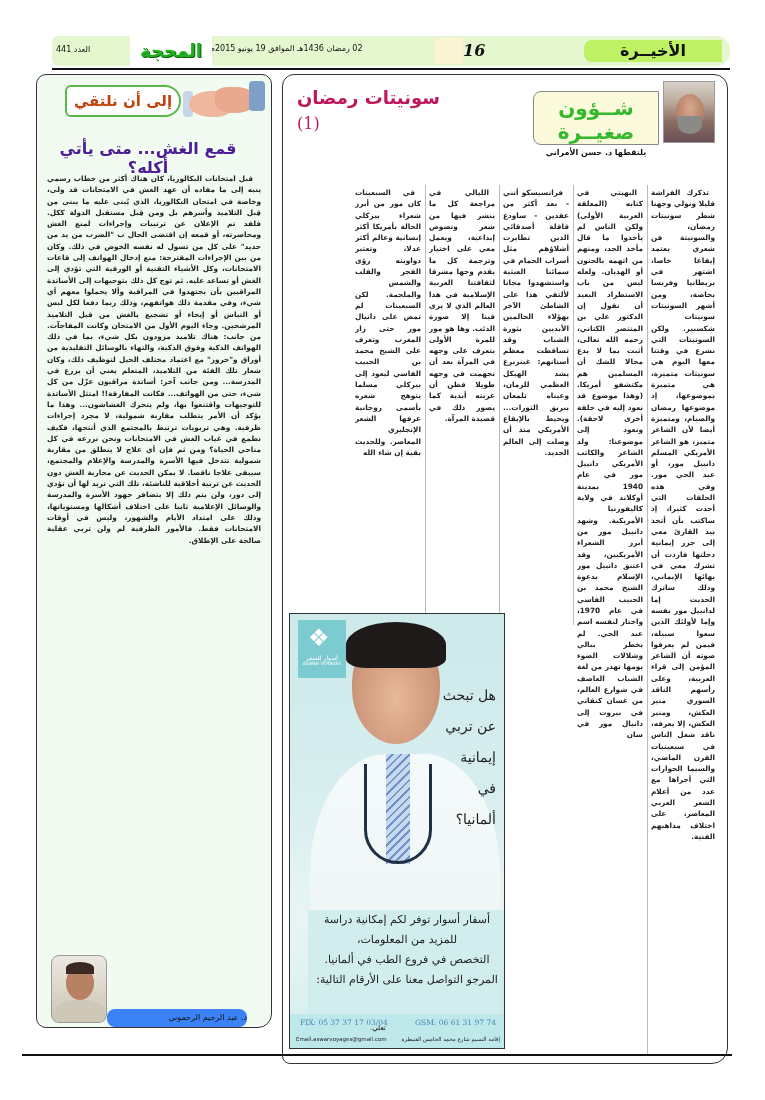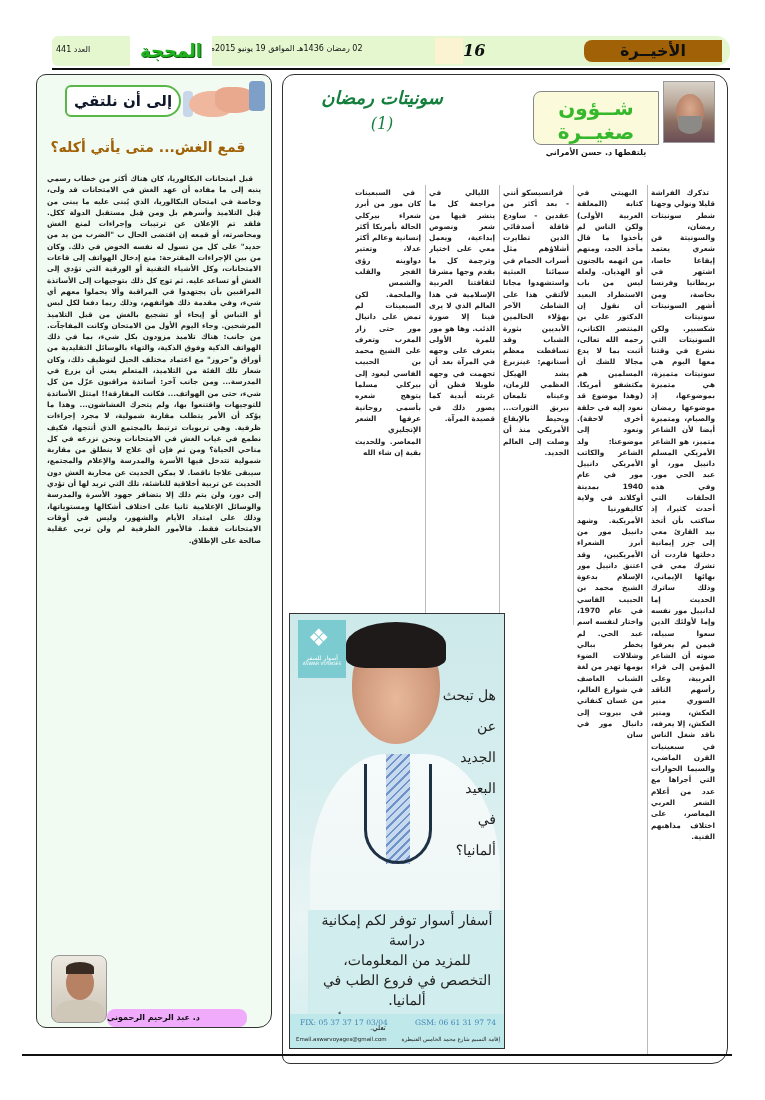--- a/index.html
+++ b/index.html
@@ -6,21 +6,21 @@
   html, body { width: 765px; height: 1100px; background: #ffffff; overflow: hidden; }
   body { position: relative; font-family: "DejaVu Sans", sans-serif; color: #111; }
 
   
   .header {
     position: absolute; left: 52px; top: 36px; width: 678px; height: 30px;
     background: #e4f7cf; border-radius: 6px 14px 14px 6px;
   }
   .hdr-section {
     position: absolute; right: 8px; top: 4px; width: 138px; height: 22px;
-    background: #a16207; border-radius: 8px 0 0 8px;
+    background: #bef264; border-radius: 8px 0 0 8px;
     font-family: "DejaVu Sans", sans-serif; font-weight: bold; font-size: 16px;
     text-align: center; line-height: 22px; direction: rtl;
   }
   .hdr-page {
     position: absolute; left: 383px; top: 2px; width: 26px; height: 26px;
     background: #fcf3d2; font-family: "DejaVu Serif", serif; font-style: italic;
     font-weight: bold; font-size: 16px; text-align: center; line-height: 26px; padding-left: 28px;
   }
   .hdr-date {
     position: absolute; left: 158px; top: 8px; font-size: 8px; direction: rtl; white-space: nowrap;
@@ -58,23 +58,22 @@
   }
   .col-title-box {
     position: absolute; right: 68px; top: 16px; width: 126px; height: 54px;
     background: #fbfbdc; border: 1px solid #888; border-radius: 8px 0 0 8px;
     direction: rtl; text-align: center;
   }
   .col-title { color: #36b82c; font-weight: bold; font-size: 20px; margin-top: 4px; line-height: 24px; }
   .col-byline { font-size: 8px; font-weight: bold; margin-top: 4px; }
 
   .sonnet-title {
-    position: absolute; left: 14px; top: 12px; width: 170px; text-align: center; color: #15803d;
+    position: absolute; left: 14px; top: 12px; width: 170px; text-align: left; color: #be185d;
     direction: rtl;
-    font-style: italic;
   }
   .sonnet-title .t1 { font-size: 18px; font-weight: bold; }
   .sonnet-title .t2 { font-family: "DejaVu Serif", serif; font-size: 16px; margin-top: 6px; }
 
   
   .cols {
     position: absolute; direction: rtl; font-size: 7.3px; line-height: 11.3px; text-align: justify;
     font-weight: bold; color: #222;
   }
   .cols p { margin-bottom: 0; text-indent: 6px; }
@@ -117,64 +116,64 @@
     position: absolute; left: 74px; top: 150px; width: 68px; height: 100px;
     border: 3px solid #1d3044; border-top: none; border-radius: 0 0 40px 40px;
   }
   .ad-question {
     position: absolute; right: 8px; top: 66px; width: 58px; text-align: right; direction: rtl;
     font-family: "DejaVu Serif", serif; font-size: 14px; line-height: 31px; color: #222;
   }
   .ad-info {
     position: absolute; left: 18px; top: 290px; width: 198px; height: 108px;
     background: rgba(205,235,236,0.85); direction: rtl; text-align: center;
-    font-family: "DejaVu Serif", serif; font-size: 14px; line-height: 20px; color: #222;
+    font-family: "DejaVu Serif", serif; font-size: 11px; line-height: 20px; color: #222;
   }
   .ad-contact {
     position: absolute; left: 0; top: 400px; width: 216px; height: 36px;
     background: #bfe8ea; font-size: 7.5px; color: #3f86b5;
   }
   .ad-contact .fix { position: absolute; left: 10px; top: 4px; font-family: "DejaVu Serif", serif; }
   .ad-contact .gsm { position: absolute; right: 10px; top: 4px; font-family: "DejaVu Serif", serif; }
   .ad-contact .email { position: absolute; left: 6px; top: 22px; font-size: 5.5px; color: #222; }
   .ad-contact .addr { position: absolute; right: 6px; top: 22px; font-size: 5.5px; color: #222; direction: rtl; }
 
   
   .lhead {
     position: absolute; left: 28px; top: 10px; width: 116px; height: 32px;
     background: #fff; border: 2px solid #57b847; border-radius: 6px 16px 16px 6px;
-    color: #0f172a; font-weight: bold; font-size: 15px; text-align: center; line-height: 28px; direction: rtl;
+    color: #c2410c; font-weight: bold; font-size: 15px; text-align: center; line-height: 28px; direction: rtl;
   }
   .handshake {
     position: absolute; left: 146px; top: 4px; width: 82px; height: 44px;
   }
   .handshake .hand1 { position: absolute; left: 6px; top: 12px; width: 44px; height: 26px; border-radius: 50% 30% 40% 50%; background: #f0b79f; }
   .handshake .hand2 { position: absolute; left: 32px; top: 8px; width: 42px; height: 26px; border-radius: 30% 50% 50% 40%; background: #e9a98e; }
   .handshake .sleeve { position: absolute; left: 66px; top: 2px; width: 16px; height: 30px; background: #7e9fc8; border-radius: 4px; }
   .handshake .sleeve2 { position: absolute; left: 0; top: 12px; width: 10px; height: 26px; background: #c7d6e8; border-radius: 4px; }
   .ltitle {
     position: absolute; left: 0; top: 64px; width: 222px; text-align: center; direction: rtl;
-    color: #a16207; font-weight: bold; font-size: 14px;
+    color: #4c1d95; font-weight: bold; font-size: 16px;
   }
   .ltext {
     position: absolute; left: 10px; top: 98px; width: 214px; height: 772px; overflow: hidden;
     direction: rtl; text-align: justify; font-size: 7.3px; line-height: 11.3px; font-weight: bold; color: #222;
   }
   .ltext p { text-indent: 8px; }
   .author-photo {
     position: absolute; left: 14px; top: 880px; width: 56px; height: 68px; border-radius: 8px;
     border: 1px solid #999; background: linear-gradient(180deg, #ede8e0 0%, #ccc4b6 100%);
     overflow: hidden;
   }
   .author-photo .face { position: absolute; left: 14px; top: 10px; width: 28px; height: 34px; border-radius: 50%; background: #b78263; }
   .author-photo .hair { position: absolute; left: 14px; top: 6px; width: 28px; height: 12px; border-radius: 50% 50% 0 0; background: #3a2b22; }
   .author-photo .suit { position: absolute; left: 4px; top: 44px; width: 48px; height: 28px; border-radius: 40% 40% 0 0; background: #cfc7b8; }
   .author-name {
-    position: absolute; left: 70px; top: 934px; width: 140px; height: 18px; background: #f0abfc; border-radius: 8px;
-    direction: rtl; text-align: left; font-size: 8px; font-weight: bold; line-height: 18px;
+    position: absolute; left: 70px; top: 934px; width: 140px; height: 18px; background: #3b82f6; border-radius: 8px;
+    direction: rtl; text-align: right; font-size: 8px; font-weight: normal; line-height: 18px;
   }
 
   .bottom-rule { position: absolute; left: 22px; top: 1054px; width: 710px; height: 2px; background: #111; }
   .footer-word { position: absolute; left: 370px; top: 1024px; font-size: 7px; direction: rtl; }
 </style>
 </head>
 <body>
 
 <div class="header">
   <div class="hdr-section">الأخيــرة</div>
@@ -225,22 +224,22 @@
     <div class="ad-doctor-hair"></div>
     <div class="ad-tie"></div>
     <div class="ad-steth"></div>
     <div class="ad-logo">
       <span class="bird">❖</span>
       <div>أسوار للسفر</div>
       <div style="font-size:4.5px;">ASWAR VOYAGES</div>
     </div>
     <div class="ad-question">
       <div>هل تبحث</div>
-      <div>عن الجديد</div>
-      <div>البعيد</div>
+      <div>عن تربي</div>
+      <div>إيمانية</div>
       <div>في ألمانيا؟</div>
     </div>
     <div class="ad-info" style="top:296px;">
       <div>أسفار أسوار توفر لكم إمكانية دراسة</div>
       <div>للمزيد من المعلومات،</div>
       <div>التخصص في فروع الطب في ألمانيا.</div>
       <div>المرجو التواصل معنا على الأرقام التالية:</div>
     </div>
     <div class="ad-contact">
       <span class="fix">FIX: 05 37 37 17 03/04</span>

